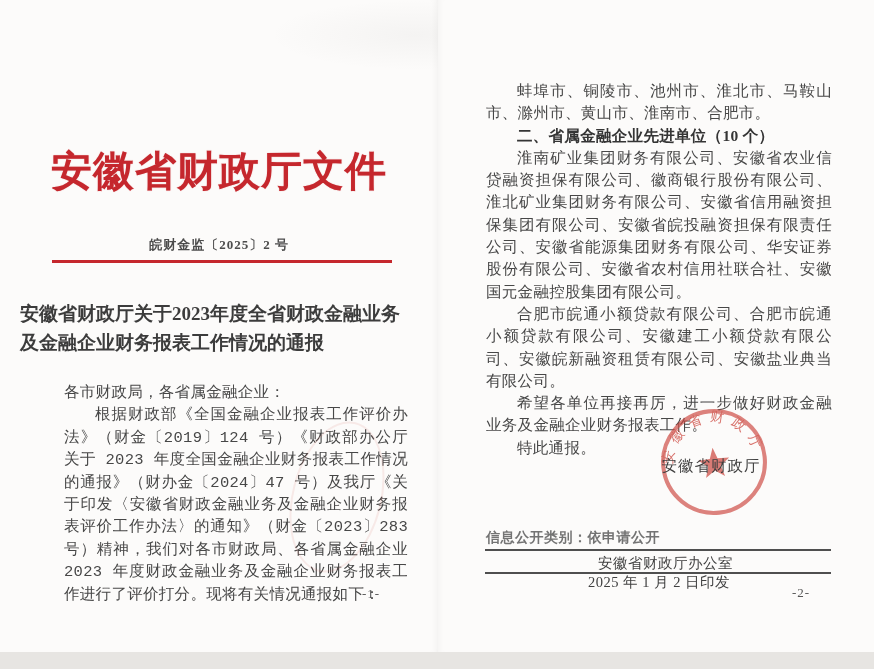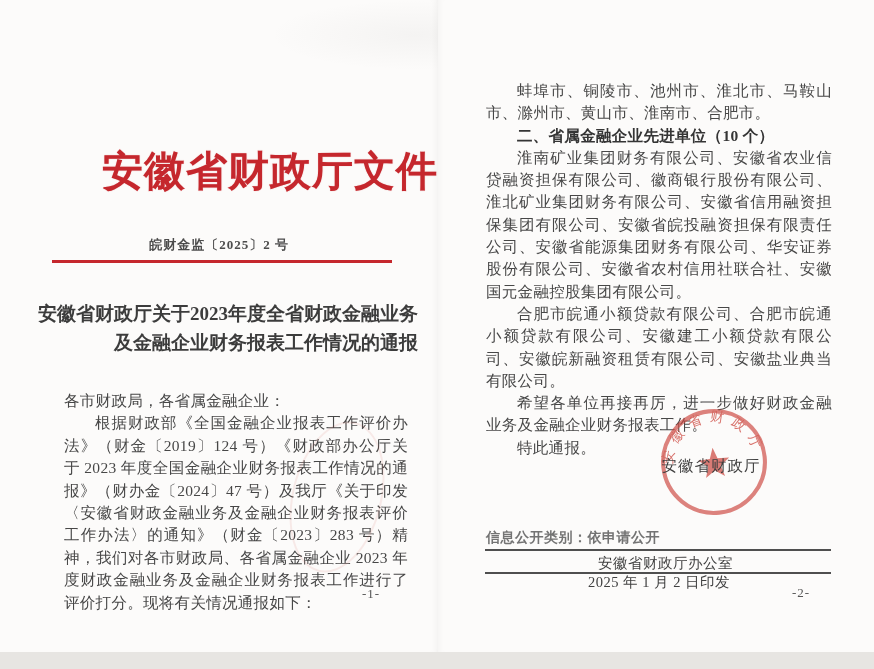--- a/index.html
+++ b/index.html
@@ -11,37 +11,37 @@
   #scan{position:relative;width:874px;height:669px;}
   .page{
     position:absolute;top:0;height:652px;background:#fcfbfa;
   }
   #page-left{left:0;width:438px;box-shadow:inset -6px 0 10px -8px rgba(0,0,0,.10);}
   #page-right{left:438px;width:436px;box-shadow:inset 6px 0 10px -8px rgba(0,0,0,.07);}
   .blotch{position:absolute;left:270px;top:0;width:290px;height:70px;
     background:radial-gradient(closest-side,rgba(120,120,118,.06),rgba(120,120,118,0));}
   
   .red-head{
-    position:absolute;left:0;top:144px;width:438px;text-align:right;
+    position:absolute;left:0;top:144px;width:438px;text-align:center;
     font-size:41px;font-weight:bold;color:#c5272d;letter-spacing:1px;
     text-shadow:0 0 1px rgba(197,39,45,.45);white-space:nowrap;
   }
   .doc-no{
     position:absolute;left:0;top:236px;width:438px;text-align:center;
     font-size:13px;font-weight:600;color:#4c4c4c;letter-spacing:1px;
   }
   .red-rule{position:absolute;left:52px;top:260px;width:340px;height:3px;background:#c5272d;}
   .doc-title{
-    position:absolute;left:20px;top:299px;width:398px;text-align:right;
+    position:absolute;left:20px;top:299px;width:398px;text-align:left;
     font-size:19px;font-weight:bold;color:#3c3c3c;line-height:29px;
   }
   .body-text{
-    position:absolute;left:64px;top:390px;width:344px;
+    position:absolute;left:64px;top:382px;width:344px;
     font-size:15.5px;color:#474747;line-height:22.4px;
-    text-align:justify;letter-spacing:.3px;
+    text-align:justify;letter-spacing:.3px;font-family:Liberation Mono, monospace;
   }
   .body-text p{margin:0;}
   .indent{text-indent:2em;}
   .pageno{
     position:absolute;font-size:13px;color:#555;letter-spacing:1px;
     font-family:"Liberation Serif","DejaVu Serif",serif;
   }
   #pn1{left:362px;top:586px;}
   #pn2{left:792px;top:585px;}
   .seal-bleed{

